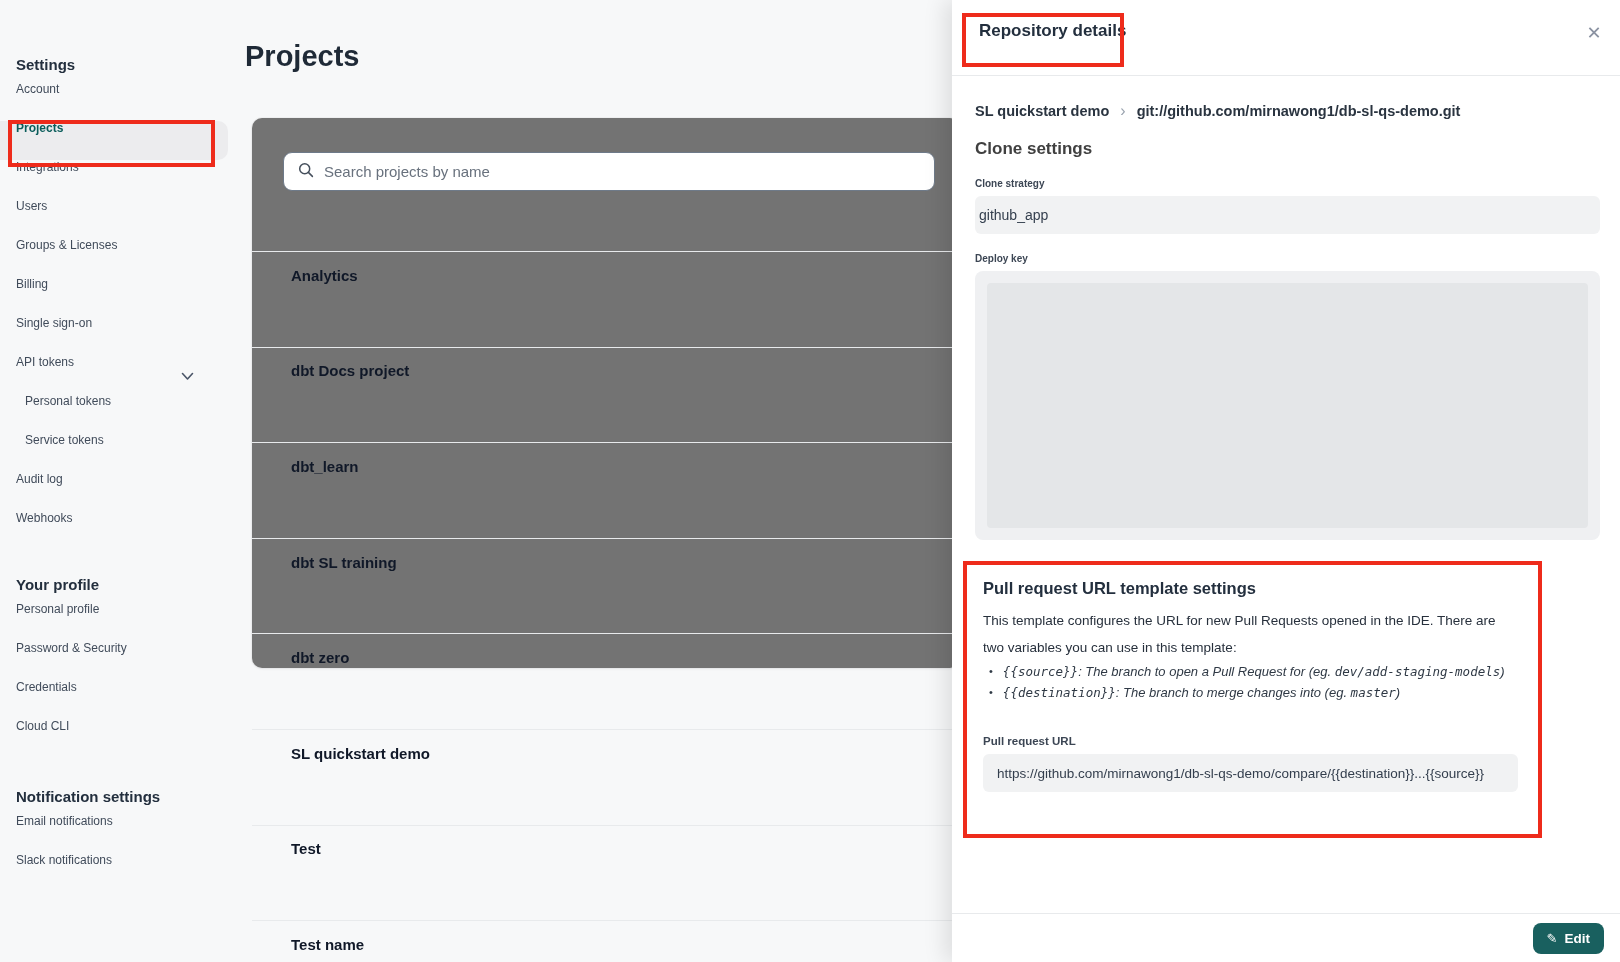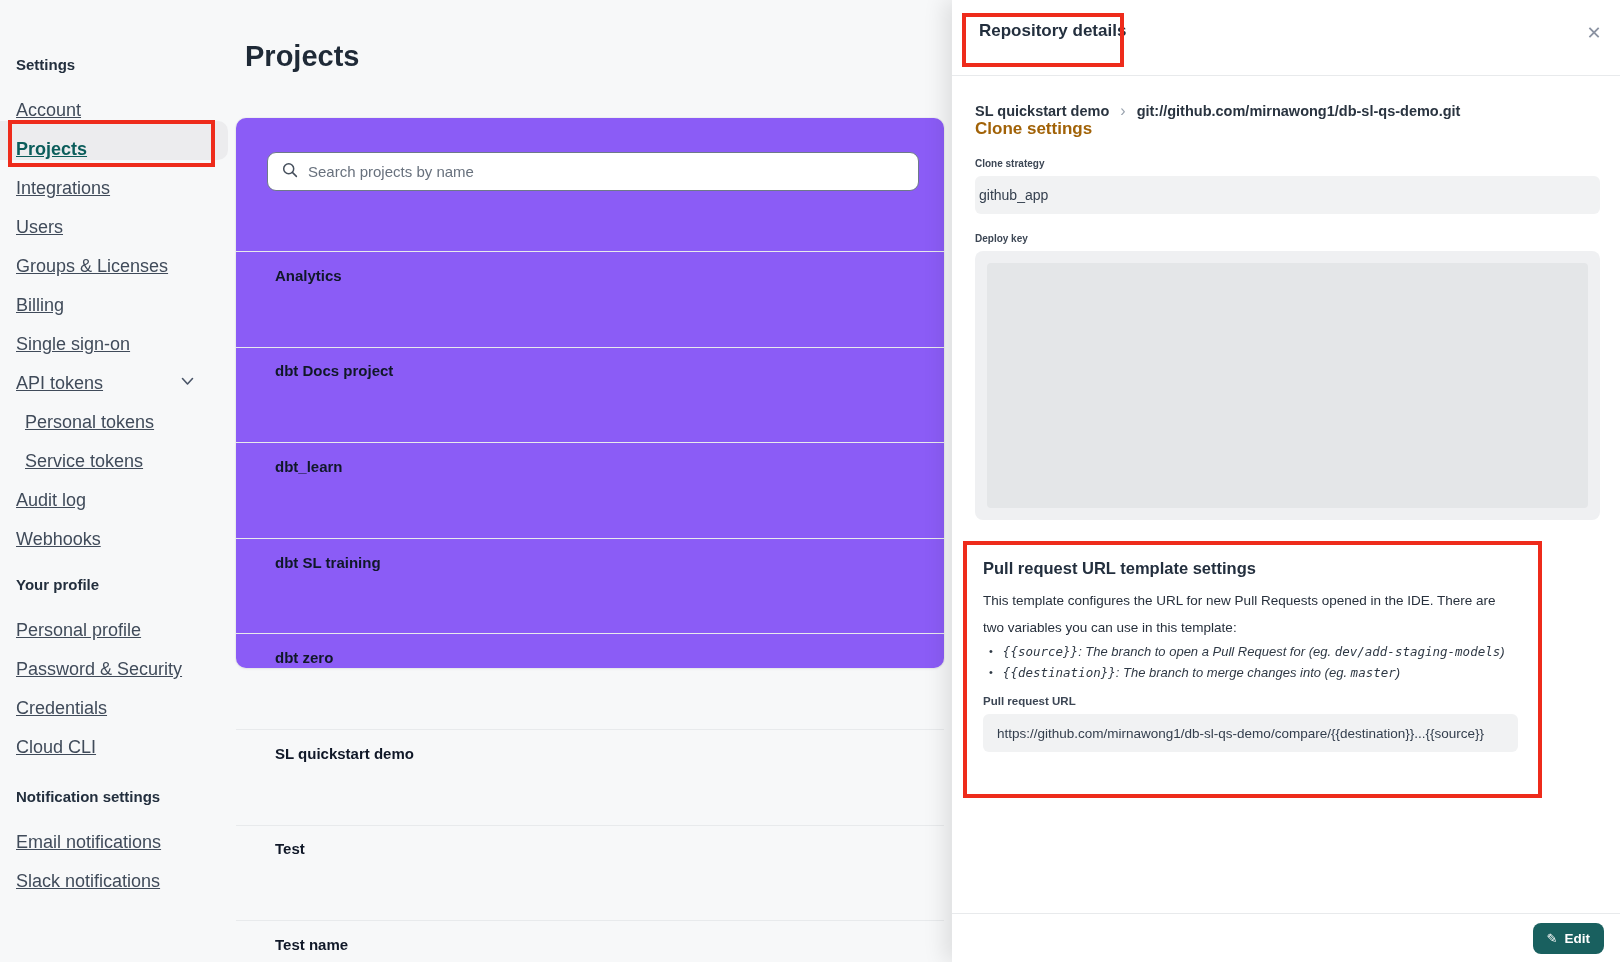--- a/index.html
+++ b/index.html
@@ -11,24 +11,23 @@
     overflow:hidden;
     color:#232f3e;
   }
   
   .sidebar { position:absolute; left:0; top:0; width:235px; padding-top:46px; }
   .side-heading {
     height:36px; display:flex; align-items:center; padding-left:16px;
     font-size:15px; font-weight:700; color:#232f3e;
   }
   .side-item {
-    height:39px; width:228px; display:flex; align-items:flex-end;
-    padding-left:16px; font-size:18px; color:#404b5a; cursor:pointer;
+    height:39px; width:228px; display:flex; align-items:flex-start;
+    padding-left:16px; font-size:12px; color:#404b5a; cursor:pointer;
     position:relative;
-    text-decoration:underline;
   }
   .side-item.indent { padding-left:25px; }
   .side-item.active {
     background:#ececee; border-radius:0 10px 10px 0;
     color:#0b5d5b; font-weight:700;
   }
   .side-item .chev { position:absolute; right:34px; top:15px; }
   .side-gap-sm { height:16px; }
   .side-gap-lg { height:20px; }
   
@@ -36,22 +35,22 @@
     position:absolute; border:4px solid #ee2b1b; background:transparent;
     pointer-events:none; z-index:40;
   }
   .anno-sidebar { left:8px; top:120px; width:207px; height:47px; }
   
   .page-title {
     position:absolute; left:245px; top:40px;
     font-size:29px; font-weight:700; color:#1f2a37;
   }
   .card {
-    position:absolute; left:236px; top:118px; width:708px; height:550px;
-    background:#8b5cf6; border-radius:10px;
+    position:absolute; left:252px; top:118px; width:708px; height:550px;
+    background:#737373; border-radius:10px;
     box-shadow:0 0 0 1px rgba(16,24,40,0.03), 0 1px 3px rgba(16,24,40,0.06);
   }
   .search-box {
     position:absolute; left:31px; top:34px; width:652px; height:39px;
     border:1.5px solid #6e7a89; border-radius:9px; background:#fff;
     display:flex; align-items:center; padding-left:14px; gap:10px;
   }
   .search-box input {
     border:none; outline:none; flex:1; font-size:15px; color:#374151;
     font-family:"Liberation Sans", sans-serif; background:transparent;
@@ -76,21 +75,21 @@
     position:absolute; right:13px; top:20px; width:26px; height:26px;
     display:flex; align-items:center; justify-content:center;
     font-size:18px; color:#8b93a2; cursor:pointer;
   }
   .panel-content { position:absolute; left:23px; right:20px; top:76px; }
   .breadcrumb {
     margin-top:27px; display:flex; align-items:center; gap:11px;
     font-size:14.5px; font-weight:700; color:#2a3440;
   }
   .breadcrumb .sep { color:#9aa3af; font-weight:400; font-size:16px; line-height:1; }
-  .section-heading { font-size:17px; font-weight:700; color:#a16207; }
+  .section-heading { margin-top:20px; font-size:17px; font-weight:700; color:#404040; }
   .field-label { margin-top:19px; font-size:10px; font-weight:700; color:#3c4654; }
   .gray-input {
     margin-top:7px; height:38px; width:100%;
     background:#f1f2f3; border:none; border-radius:6px;
     padding-left:4px; font-size:14px; color:#333e4d;
     font-family:"Liberation Sans", sans-serif; outline:none;
   }
   .deploy-box {
     margin-top:7px; height:269px; width:100%;
     background:#eff0f2; border-radius:8px; padding:12px;
@@ -102,21 +101,21 @@
   .pr-section {
     margin-top:21px; margin-left:-12px; width:579px;
     border:4px solid #ee2b1b;
     padding:14px 20px 42px 16px;
   }
   .pr-heading { font-size:16.5px; font-weight:700; color:#232f3e; }
   .pr-desc { margin-top:9px; font-size:13.5px; line-height:27px; color:#27303c; max-width:600px; }
   .bullet { display:flex; font-size:13px; font-style:italic; color:#2f3945; line-height:21px; }
   .bullet .marker { margin-left:6px; margin-right:10px; font-style:normal; font-size:11px; line-height:21px; }
   .mono { font-family:"DejaVu Sans Mono", monospace; font-size:12.5px; }
-  .pr-url-label { margin-top:12px; font-size:11.5px; font-weight:700; color:#3c4654; }
+  .pr-url-label { margin-top:32px; font-size:11.5px; font-weight:700; color:#3c4654; }
   .pr-url-input {
     margin-top:7px; height:38px; width:100%;
     background:#f1f2f3; border:none; border-radius:6px;
     padding-left:14px; font-size:13.5px; color:#333e4d;
     font-family:"Liberation Sans", sans-serif; outline:none;
   }
   .panel-footer {
     position:absolute; left:0; right:0; bottom:0; height:49px;
     border-top:1px solid #e8eaec; background:#fff;
   }

